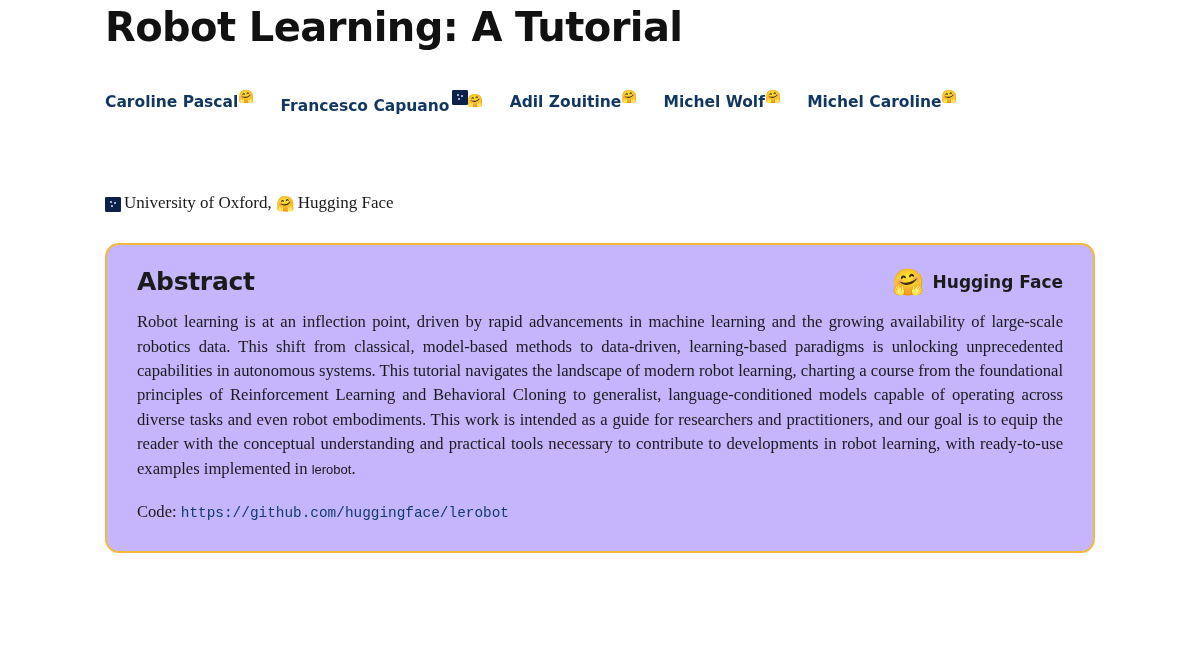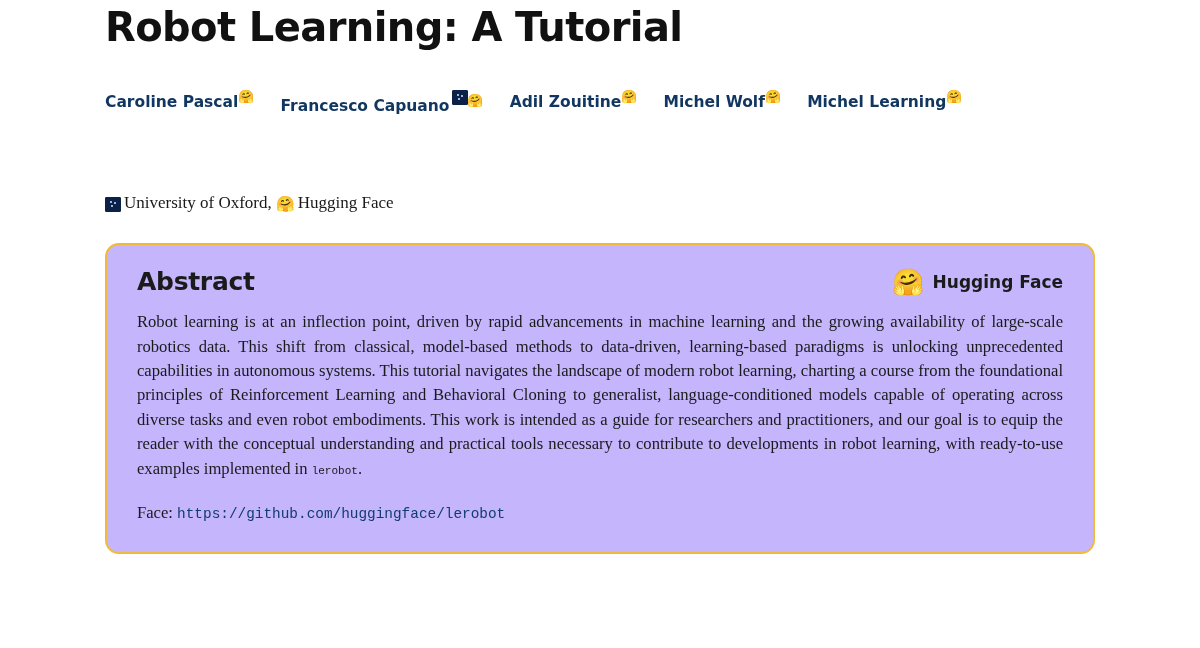--- a/index.html
+++ b/index.html
@@ -140,21 +140,21 @@
   .hf-tag .big-emoji { font-size: 26px; line-height: 1; }
 
   .abstract-body {
     margin-top: 14px;
     font-family: "Liberation Serif", serif;
     font-size: 16.6px;
     line-height: 24.4px;
     text-align: justify;
     color: #1a1a1a;
   }
-  .mono { font-family: Liberation Mono, monospace; font-size: 11px; }
+  .mono { font-family: Liberation Sans, sans-serif; font-size: 13px; }
 
   .meta {
     margin-top: 18px;
     font-family: "Liberation Serif", serif;
     font-size: 16.6px;
     color: #1a1a1a;
     line-height: 23px;
   }
   .meta .label { color: #1a1a1a; }
   .meta a.code-link {
@@ -190,21 +190,21 @@
       <span class="author">
         <span class="name">Francesco Capuano</span><span class="ox-badge"></span><span class="hf-emoji">🤗</span>
       </span>
       <span class="author">
         <span class="name">Adil Zouitine</span><span class="hf-emoji">🤗</span>
       </span>
       <span class="author">
         <span class="name">Michel Wolf</span><span class="hf-emoji">🤗</span>
       </span>
       <span class="author">
-        <span class="name">Michel Learning</span><span class="hf-emoji">🤗</span>
+        <span class="name">Michel Caroline</span><span class="hf-emoji">🤗</span>
       </span>
     </div>
 
     <div class="affiliations">
       <span class="ox-badge"></span><span>University of Oxford,</span>
       <span class="hf-emoji">🤗</span><span>Hugging Face</span>
     </div>
 
     <div class="abstract-box">
       <div class="abstract-head">
@@ -214,20 +214,20 @@
           <span>Hugging Face</span>
         </div>
       </div>
 
       <div class="abstract-body">
         <span>Robot learning is at an inflection point, driven by rapid advancements in machine learning and the growing availability of large-scale robotics data. This shift from classical, model-based methods to data-driven, learning-based paradigms is unlocking unprecedented capabilities in autonomous systems. This tutorial navigates the landscape of modern robot learning, charting a course from the foundational principles of Reinforcement Learning and Behavioral Cloning to generalist, language-conditioned models capable of operating across diverse tasks and even robot embodiments. This work is intended as a guide for researchers and practitioners, and our goal is to equip the reader with the conceptual understanding and practical tools necessary to contribute to developments in robot learning, with ready-to-use examples implemented in </span><span class="mono">lerobot</span><span>.</span>
       </div>
 
       <div class="meta">
         <div>
-          <span class="label">Face:</span>
+          <span class="label">Code:</span>
           <a class="code-link" href="#">https://github.com/huggingface/lerobot</a>
         </div>
       </div>
     </div>
 
   </div>
 </div>
 
 </body></html>

